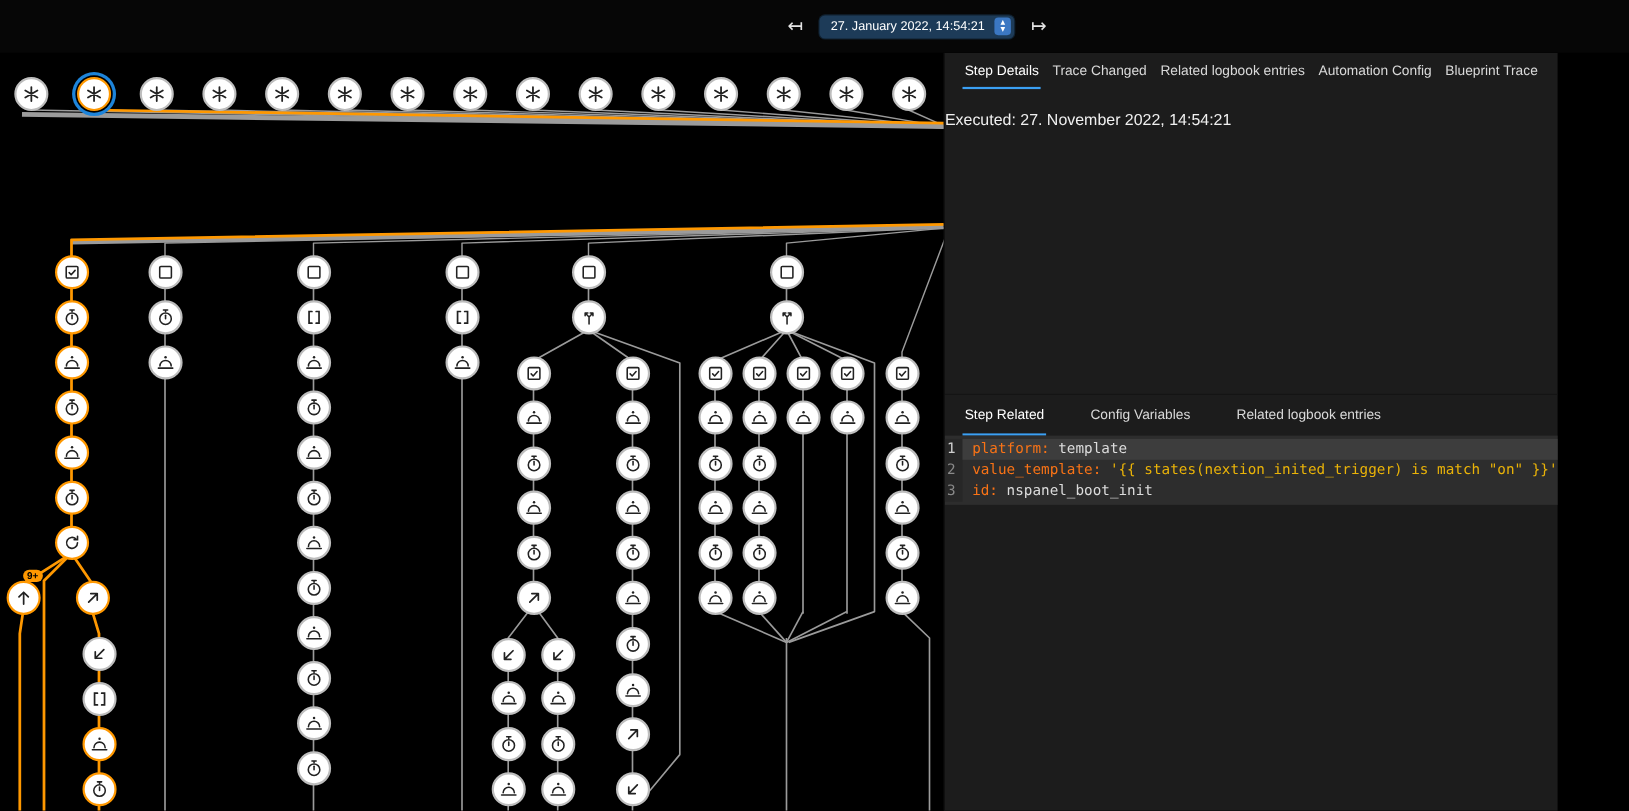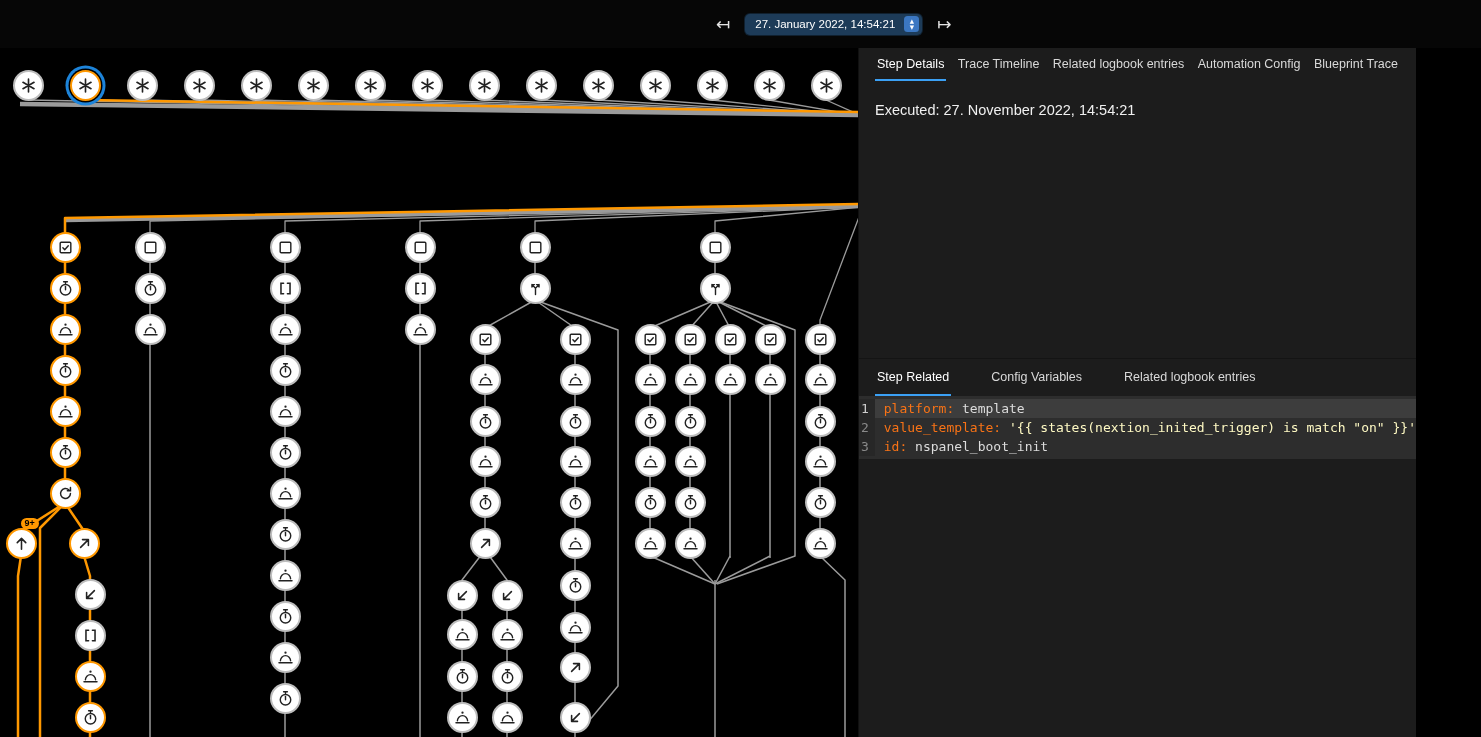--- a/index.html
+++ b/index.html
@@ -38,32 +38,32 @@
     border-left:1px solid #101010;box-sizing:border-box;display:flex;flex-direction:column;z-index:20;
   }
   .top-section{height:310px;box-sizing:border-box;}
   .tabs-top{display:flex;justify-content:space-between;align-items:stretch;height:33px;padding:0 16px;}
   .tabs-bottom{display:flex;gap:38px;align-items:stretch;height:37px;padding:0 16px;}
   .tab{
     display:flex;align-items:center;font-size:12.5px;color:#d9d9d9;
     border-bottom:2px solid transparent;padding:0 2px;cursor:pointer;white-space:nowrap;
   }
   .tab.active{color:#fff;border-bottom-color:#3ba0f4;}
-  .executed{padding:21px 16px;font-size:14.5px;color:#f0f0f0;}
+  .executed{padding:21px 0;font-size:14.5px;color:#f0f0f0;}
   .bottom-section{flex:1;display:flex;flex-direction:column;border-top:1px solid #141414;}
   .editor{display:flex;background:#2d2d2d;padding:3px 0;cursor:text;}
   .gutter{width:26px;background:#272727;color:#8a8a8a;box-sizing:border-box;padding-right:6px;text-align:right;
     font-family:"DejaVu Sans Mono",monospace;font-size:13px;line-height:19px;}
   .codecol{flex:1;font-family:"DejaVu Sans Mono",monospace;font-size:13px;line-height:19px;white-space:pre;color:#dcdcdc;}
   .ln{height:19px;}
   .ln.act{color:#cfcfcf;}
   .cline{height:19px;padding-left:9px;}
   .cline.act{background:#3d3d3d;}
   .tk-key{color:#f97316;}
-  .tk-str{color:#fef9c3;}
+  .tk-str{color:#eab308;}
   .tk-plain{color:#dcdcdc;}
 </style>
 </head>
 <body>
 
 <div class="graph">
   <svg class="edgelayer" id="graph-edges" viewBox="0 0 858 737">
       <polyline points="28,100 862,116" fill="none" stroke="#9b9b9b" stroke-width="1.3" stroke-linejoin="round"></polyline>
       <polyline points="85,100 862,116" fill="none" stroke="#9b9b9b" stroke-width="1.3" stroke-linejoin="round"></polyline>
       <polyline points="142,100 862,116" fill="none" stroke="#9b9b9b" stroke-width="1.3" stroke-linejoin="round"></polyline>
@@ -929,21 +929,21 @@
       </span>
     </div>
     <button class="nav-arrow">↦</button>
   </div>
 </div>
 
 <div class="right">
   <div class="top-section">
     <div class="tabs-top">
       <div class="tab active">Step Details</div>
-      <div class="tab">Trace Timeline</div>
+      <div class="tab">Trace Changed</div>
       <div class="tab">Related logbook entries</div>
       <div class="tab">Automation Config</div>
       <div class="tab">Blueprint Trace</div>
     </div>
     <div class="executed">Executed: 27. November 2022, 14:54:21</div>
   </div>
   <div class="bottom-section">
     <div class="tabs-bottom">
       <div class="tab active">Step Related</div>
       <div class="tab">Config Variables</div>

